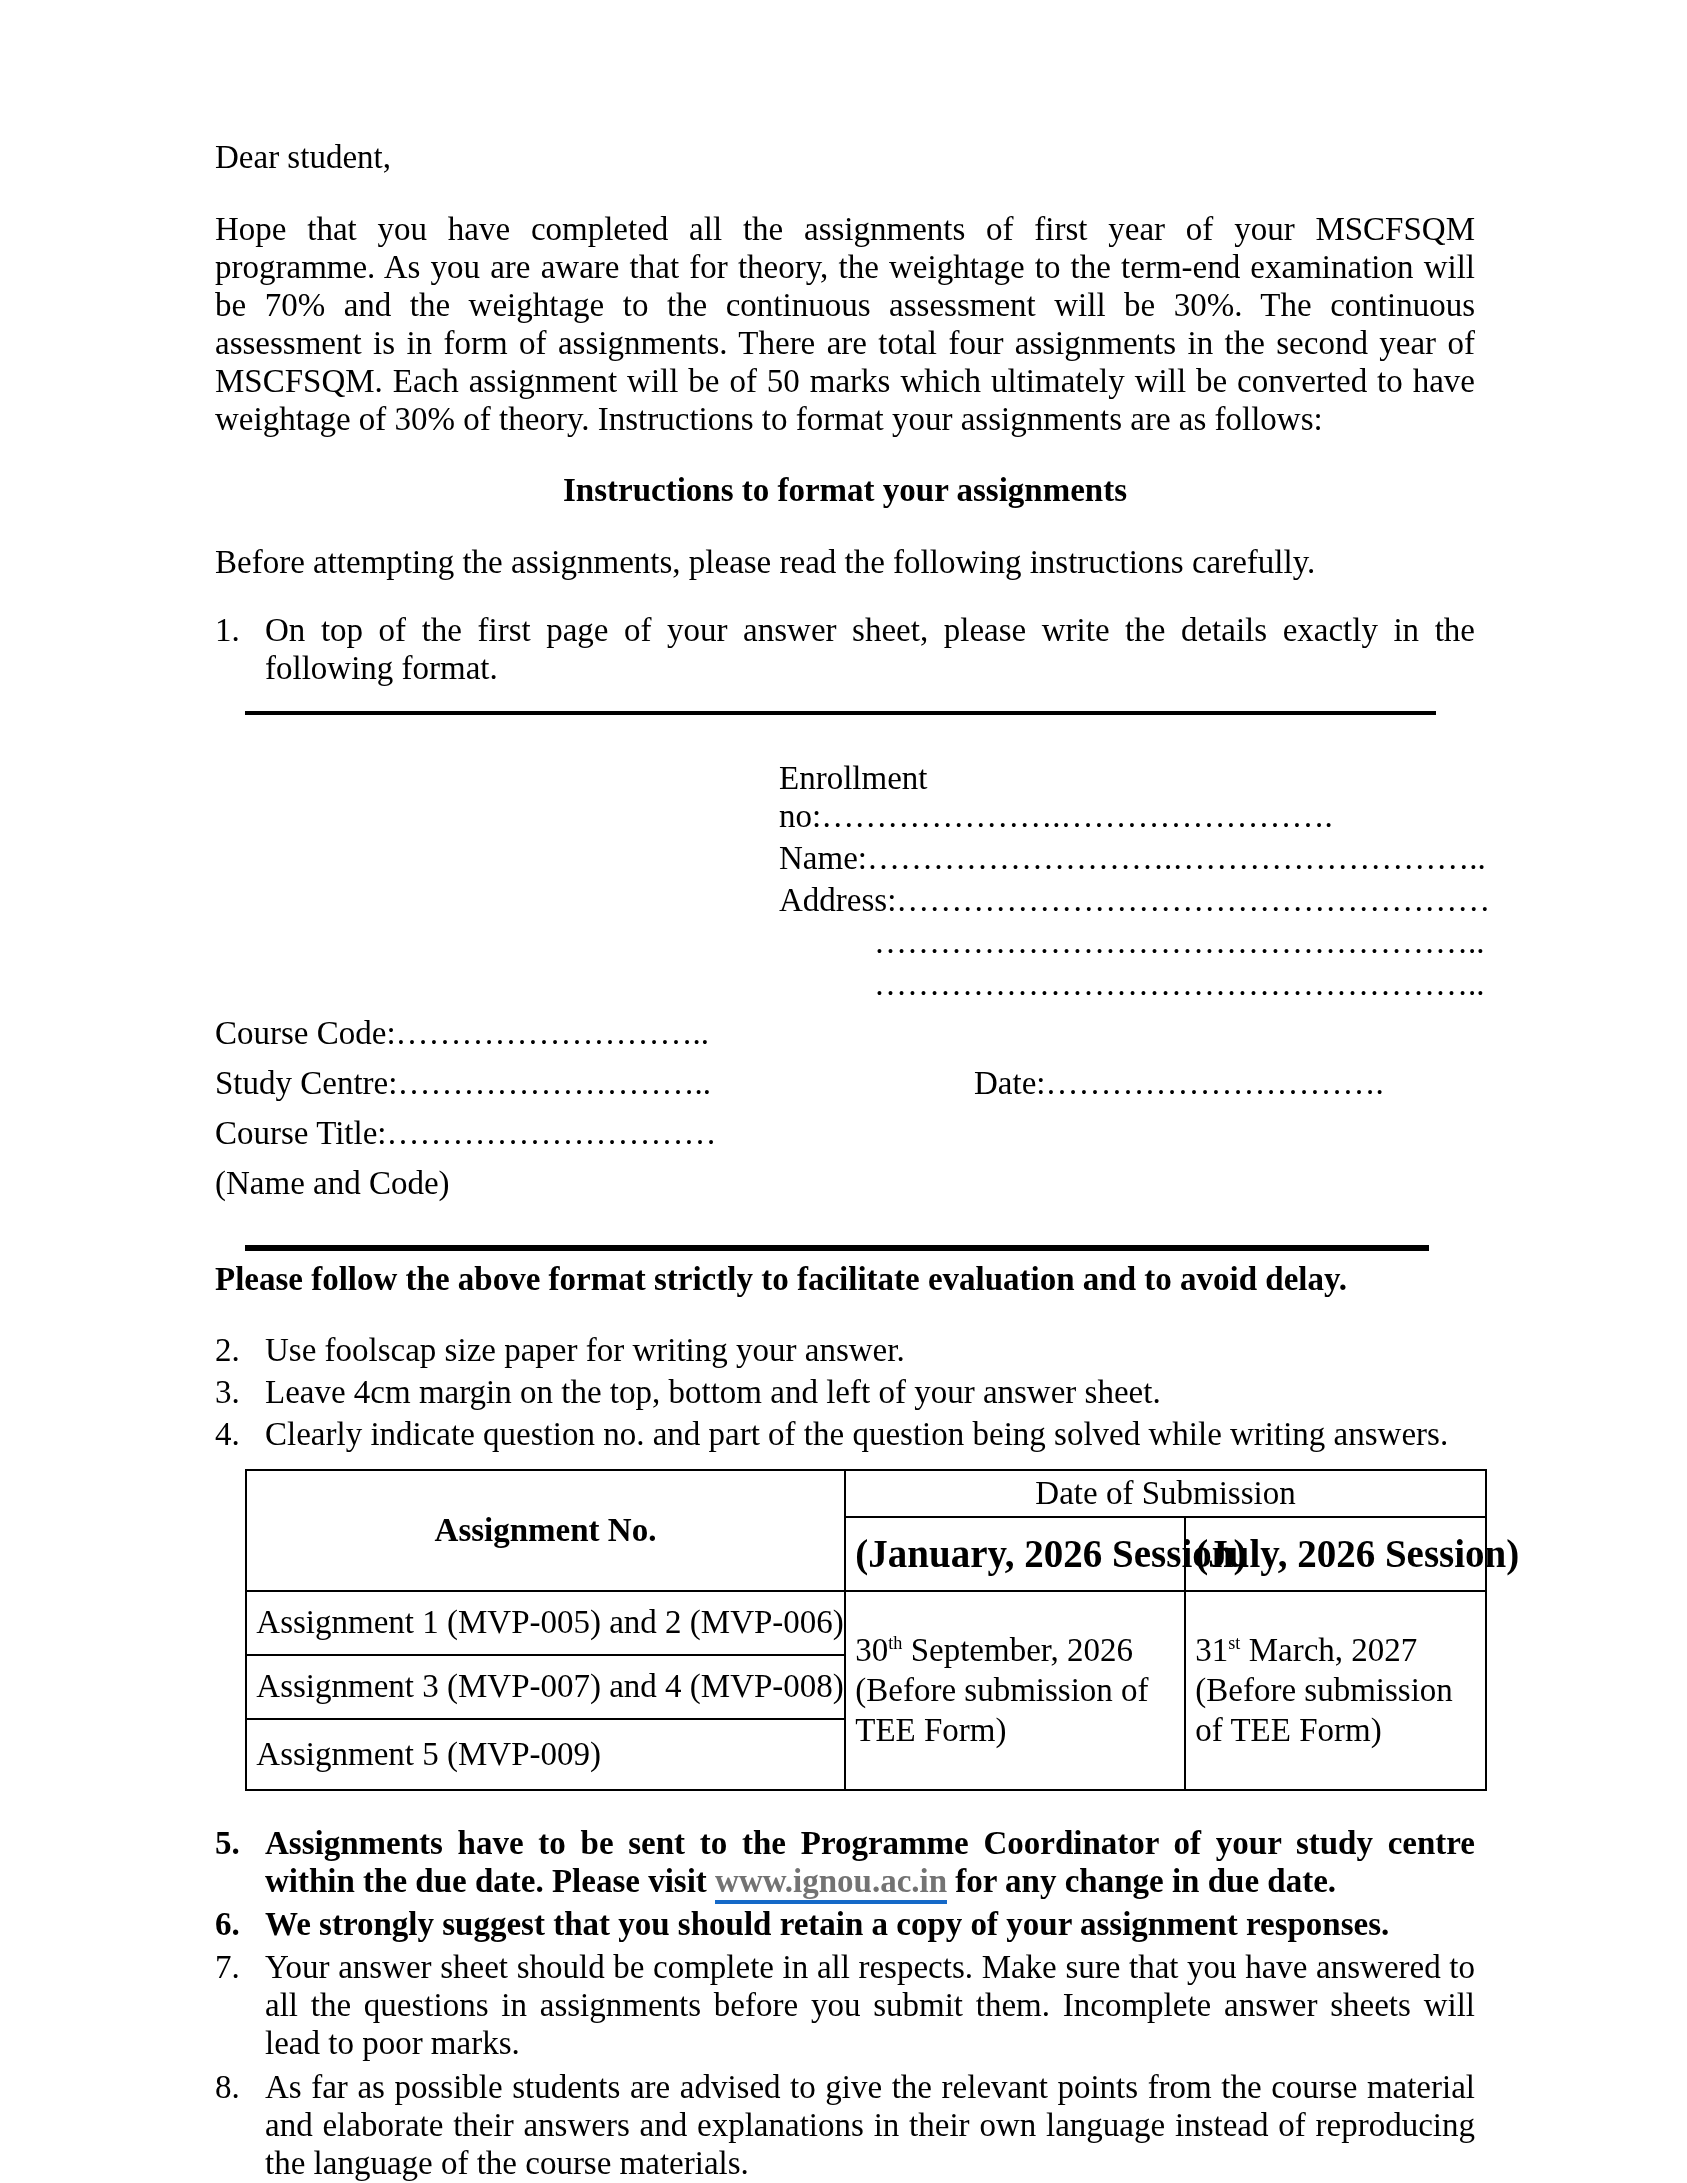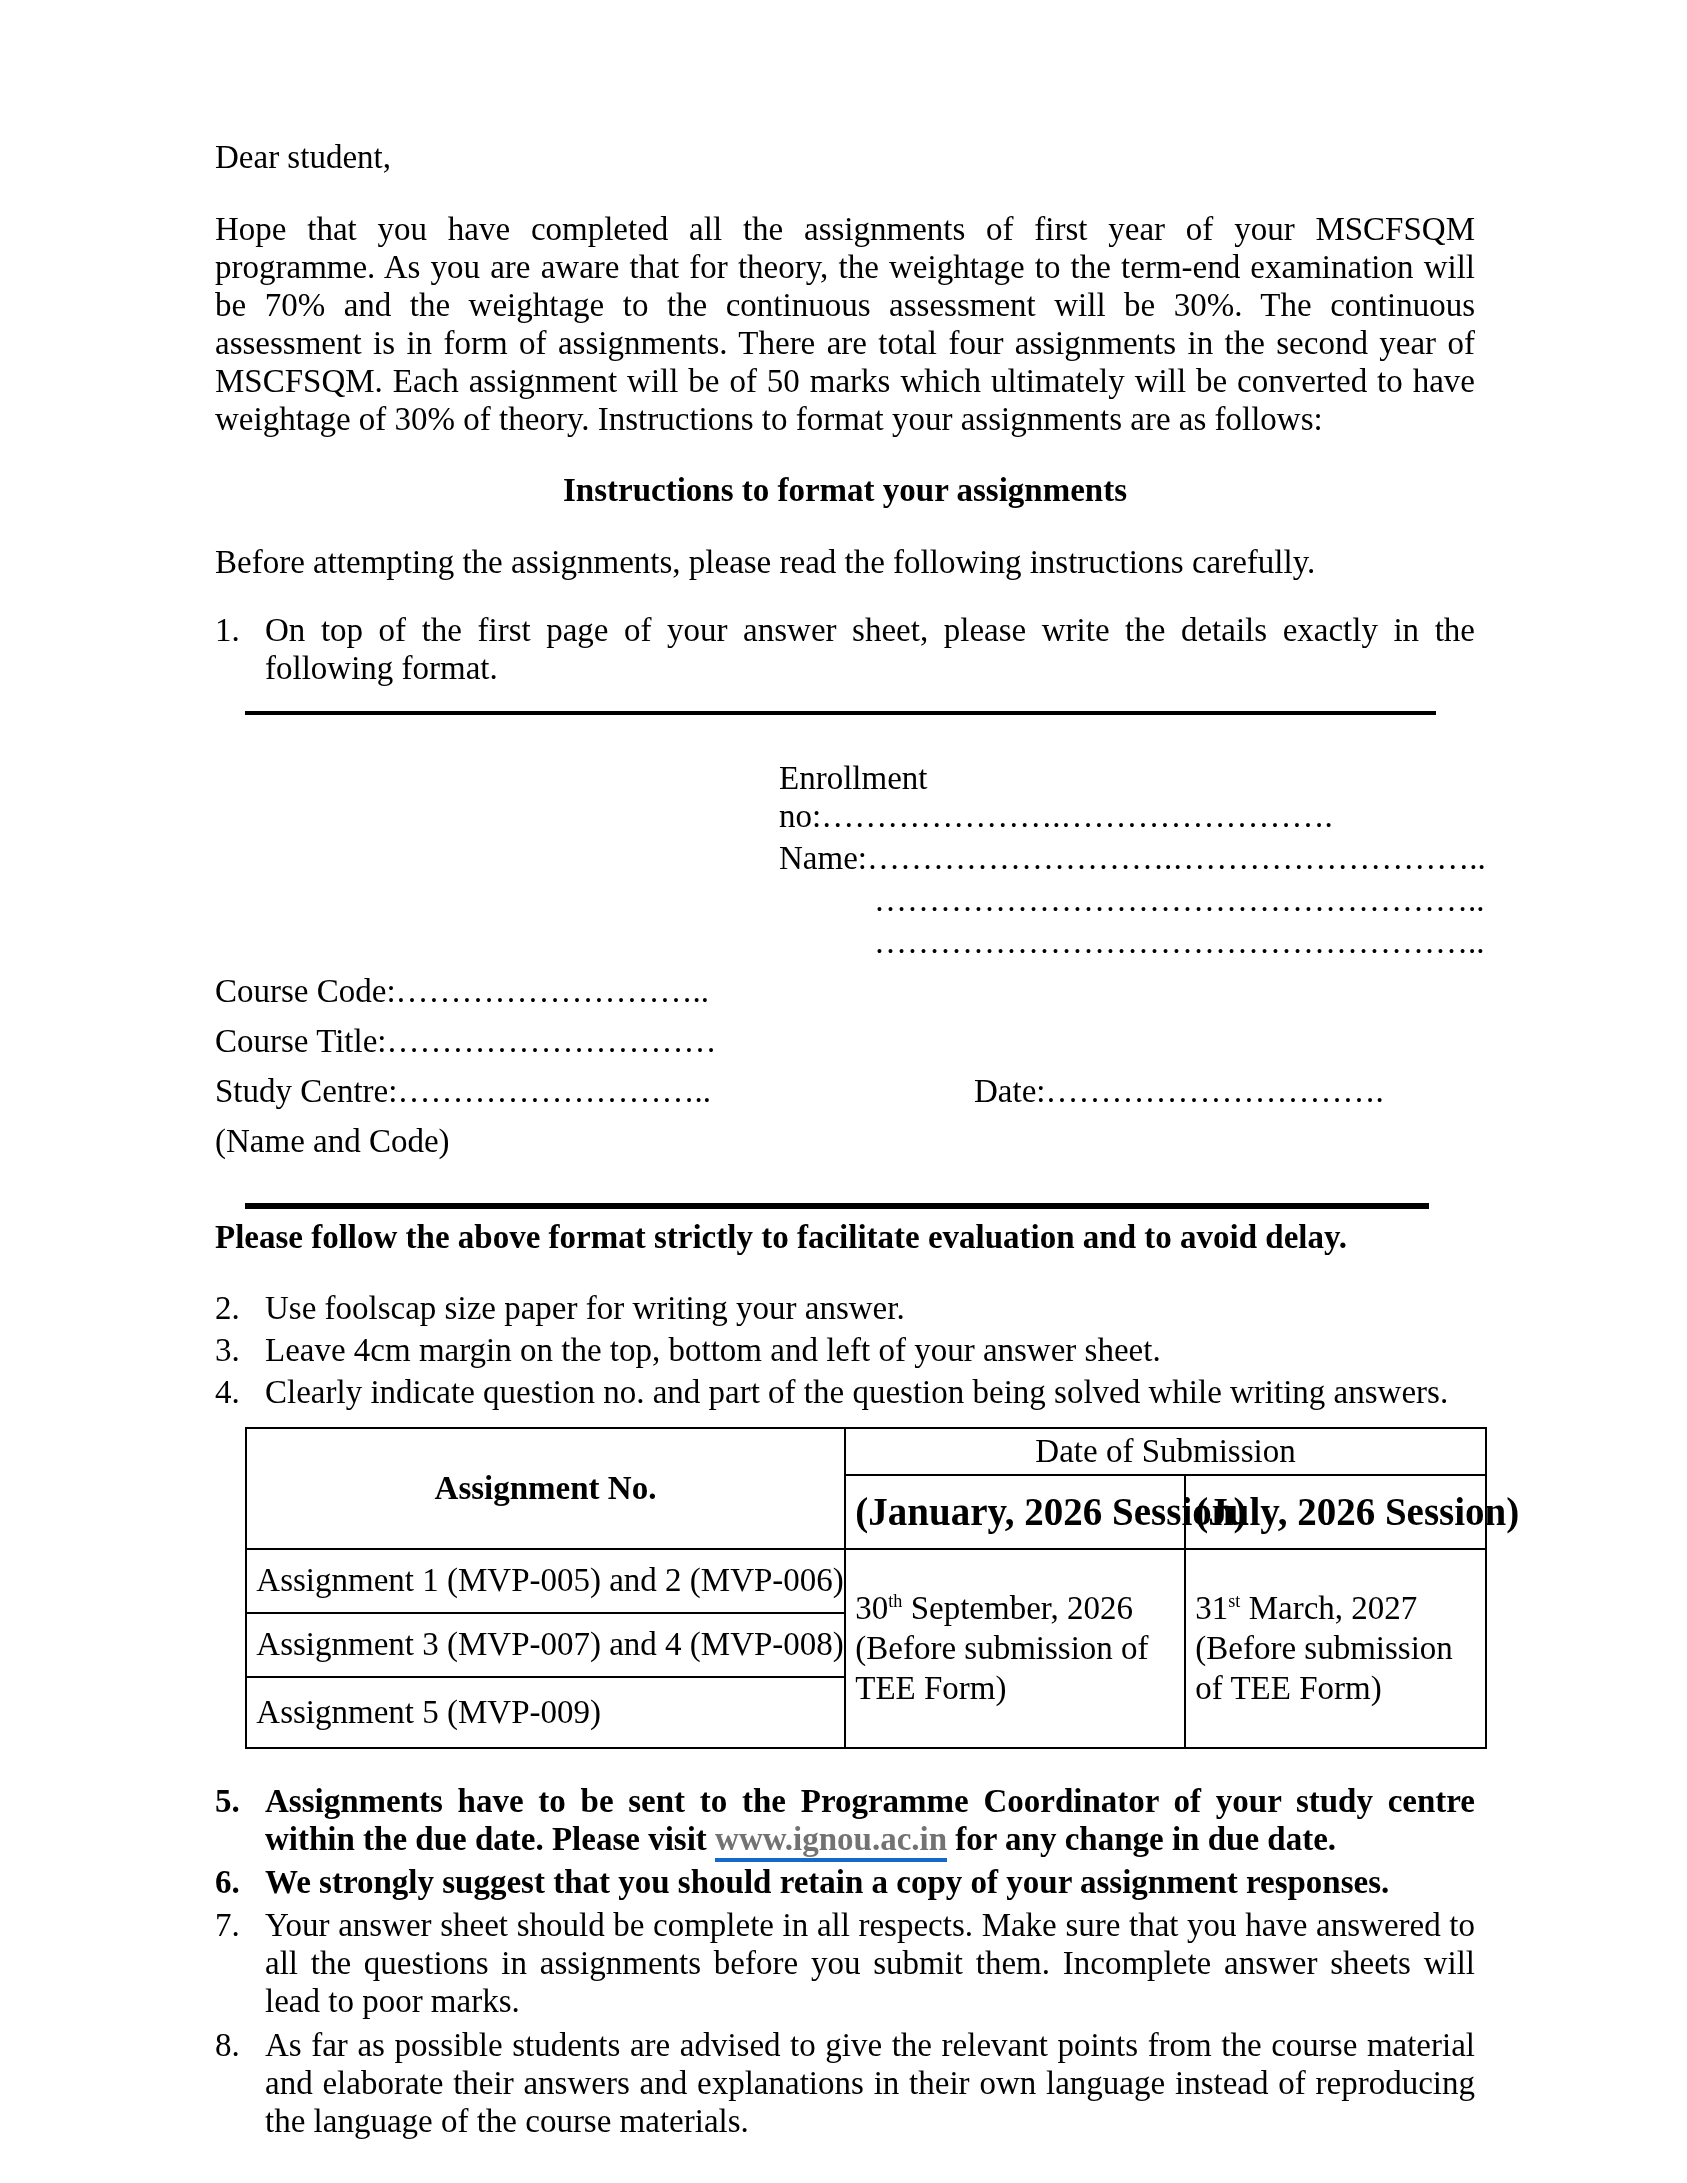--- a/index.html
+++ b/index.html
@@ -76,30 +76,31 @@
     <span class="li-num">1.</span>
     <span class="li-text">On top of the first page of your answer sheet, please write the details exactly in the following format.</span>
   </div>
 
   <div class="rule"></div>
 
   <div>
     <div class="fmt-right">
       <div class="fline">Enrollment no:………………….…………………….</div>
       <div class="fline">Name:……………………….………………………..</div>
+      <div class="fline">Address:………………………………………………</div>
       <div class="fline indent2">………………………………………………..</div>
       <div class="fline indent2">………………………………………………..</div>
     </div>
     <div class="fmt-left">
       <div class="fline">Course Code:………………………..</div>
-      <div class="fline">Course Title:…………………………</div>
       <div class="fline study-line">
         <span>Study Centre:………………………..</span>
         <span class="date-span">Date:………………………….</span>
       </div>
+      <div class="fline">Course Title:…………………………</div>
       <div class="fline">(Name and Code)</div>
     </div>
   </div>
 
   <div class="rule rule2"></div>
 
   <p class="follow">Please follow the above format strictly to facilitate evaluation and to avoid delay.</p>
 
   <div class="list-item item-s">
     <span class="li-num">2.</span>

